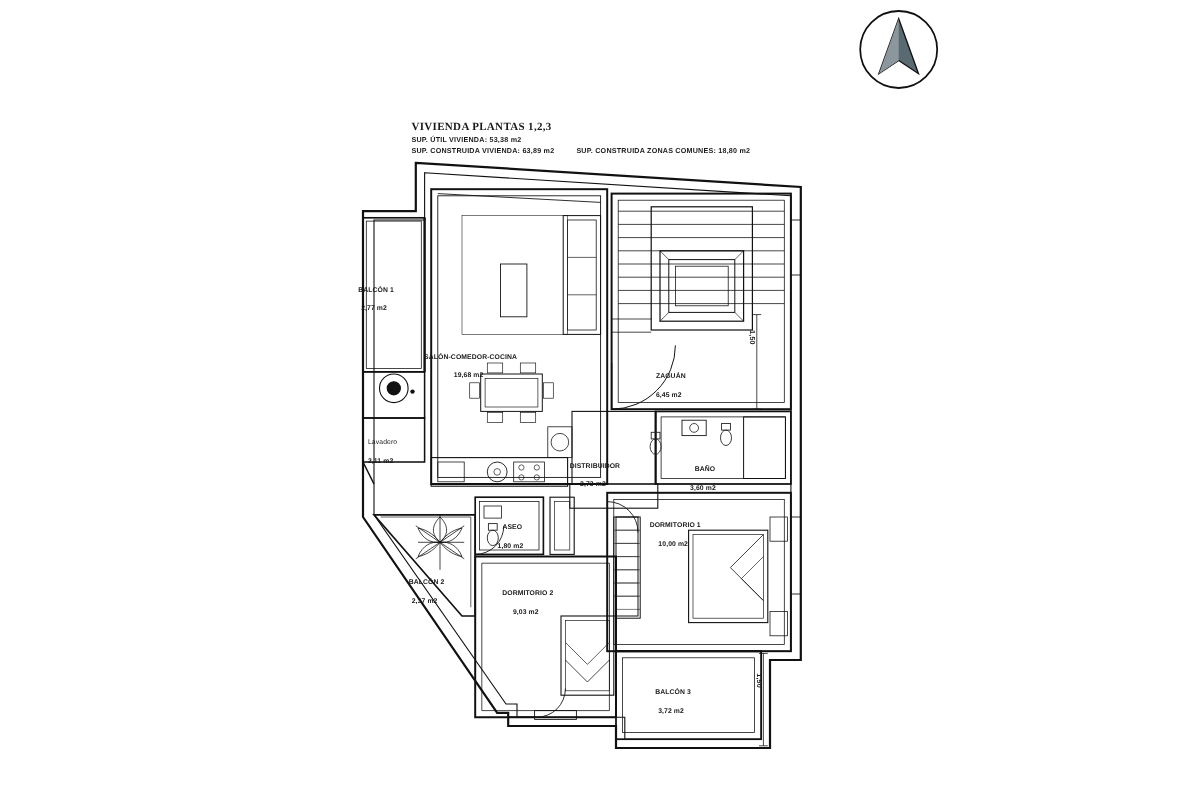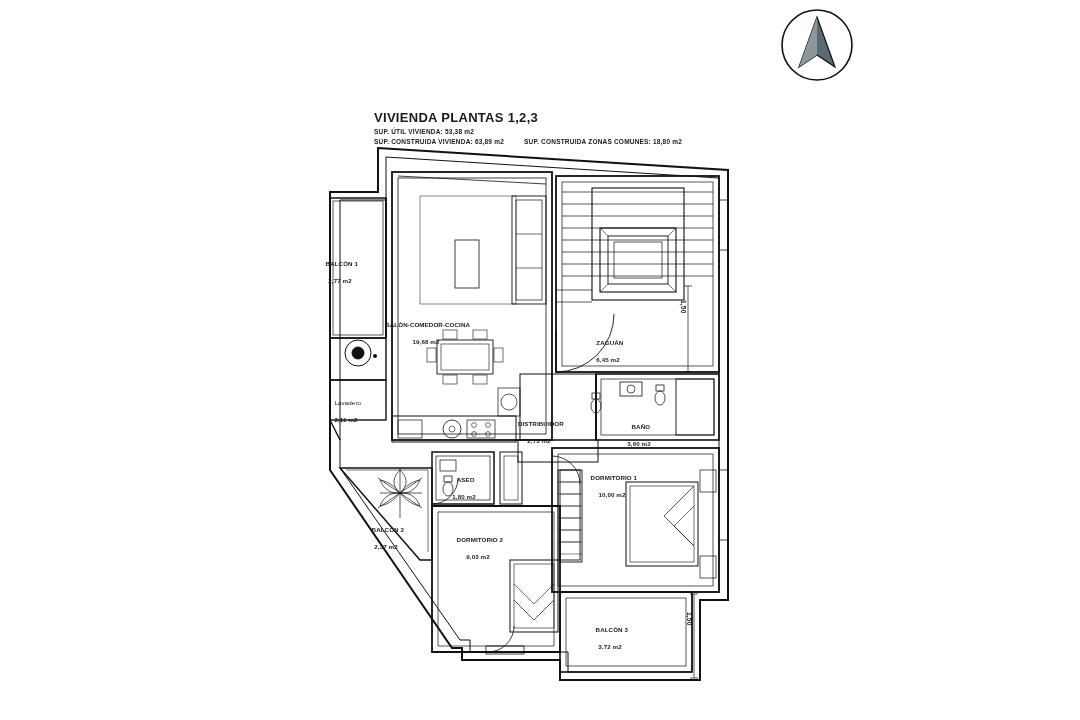--- a/index.html
+++ b/index.html
@@ -21,21 +21,21 @@
     width: 1080px;
     height: 720px;
   }
   .txt {
     position: absolute;
     white-space: pre;
     line-height: 1.25;
     letter-spacing: 0.2px;
   }
   .title-block { position: absolute; left: 374px; top: 110px; }
-  .title-block .t1 { font-size: 13px; font-weight: bold; letter-spacing: 0.3px; }
+  .title-block .t1 { font-size: 10px; font-weight: bold; letter-spacing: 0.3px; font-family: Liberation Serif, serif; }
   .title-block .t2 { font-size: 6.5px; font-weight: bold; letter-spacing: 0.2px; margin-top: 3px;}
   .title-block .t3 { font-size: 6.5px; font-weight: bold; letter-spacing: 0.2px; margin-top: 3px;}
   .title-block .t3 span.right { margin-left: 20px; }
   .room-label {
     text-align: center;
     font-size: 6.2px;
     font-weight: bold;
     letter-spacing: 0.1px;
   }
   .room-label .area { display: block; font-weight: bold; font-size: 6.2px; margin-top: 2px;}

